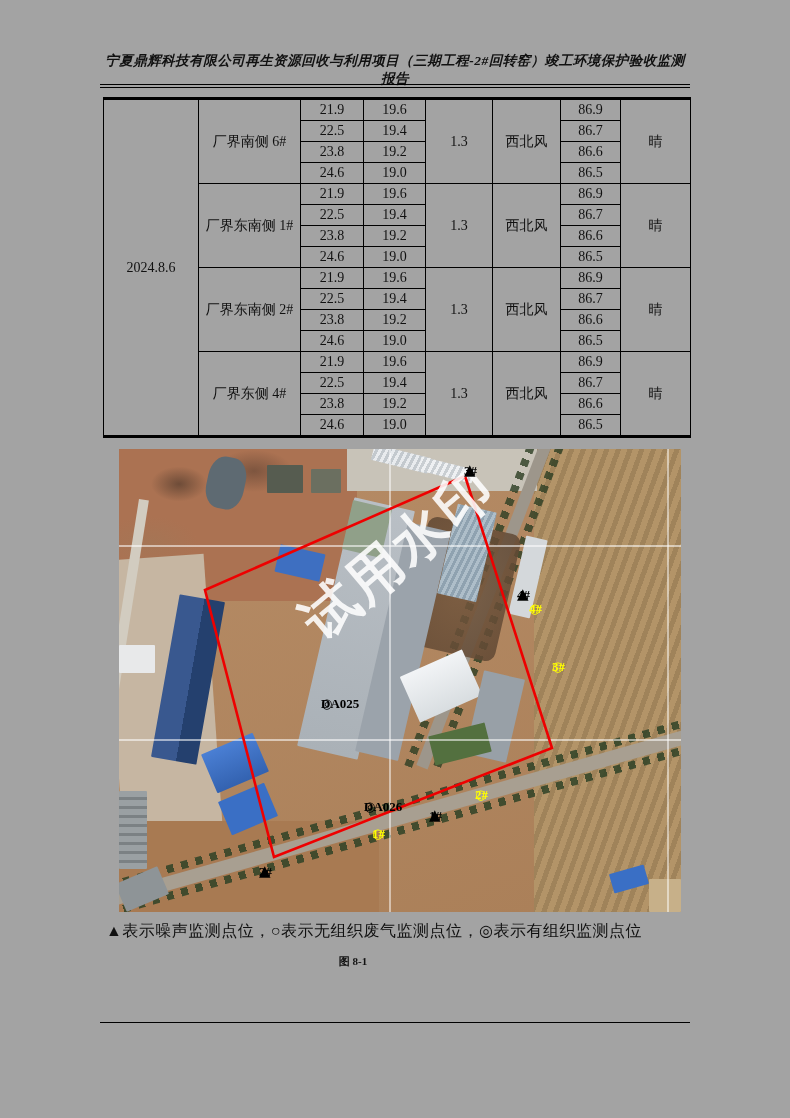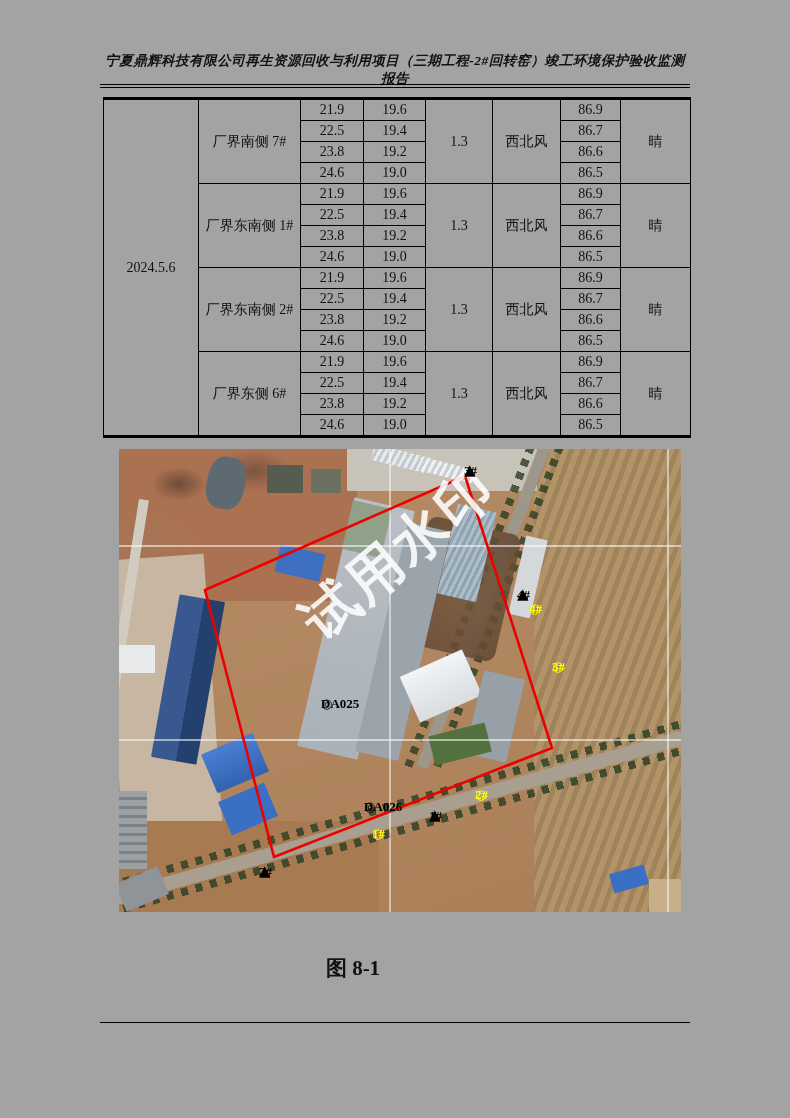--- a/index.html
+++ b/index.html
@@ -94,21 +94,21 @@
   .marker.tri .sym{font-size:15px;}
   .marker.yellow{color:#ffff00;}
   .m-n3{left:345px;top:14px;} .m-n4{left:398px;top:138px;} .m-g4{left:410px;top:153px;}
   .m-g3{left:433px;top:211px;} .m-da025{left:202px;top:248px;} .m-da026{left:245px;top:351px;}
   .m-n1{left:310px;top:359px;} .m-g1{left:253px;top:378px;} .m-g2{left:356px;top:339px;}
   .m-n2{left:140px;top:415px;}
 
   
   .legend{position:absolute;left:106px;top:921px;width:584px;font-size:16px;letter-spacing:.5px;}
   .caption{position:absolute;left:100px;top:954px;width:590px;display:flex;justify-content:center;
-           gap:30px;font-size:21px;font-weight:bold;transform:translateX(-42px);}
+           gap:30px;font-size:11px;font-weight:bold;transform:translateX(-42px);}
 
   
   .ftr-rule{position:absolute;left:100px;top:1022px;width:590px;height:0;border-top:1.5px solid #000;}
   .ftr{position:absolute;left:100px;top:1028px;width:590px;display:flex;justify-content:space-between;
        font-size:13px;}
 </style>
 </head>
 <body>
 
 <div class="page">
@@ -123,22 +123,22 @@
         <col style="width:63px">
         <col style="width:62px">
       <col style="width:67px">
         <col style="width:68px">
         <col style="width:60px">
         <col style="width:70px">
     </colgroup>
 
     <tbody>
         <tr>
-      <td rowspan="16">2024.5.6</td>
-      <td rowspan="4">厂界南侧 7#</td>
+      <td rowspan="16">2024.8.6</td>
+      <td rowspan="4">厂界南侧 6#</td>
       <td>21.9</td>
       <td>19.6</td>
       <td rowspan="4">1.3</td>
       <td rowspan="4">西北风</td>
       <td>86.9</td>
       <td rowspan="4">晴</td>
     </tr>
     <tr>
       <td>22.5</td>
       <td>19.4</td>
@@ -199,21 +199,21 @@
       <td>19.2</td>
       <td>86.6</td>
     </tr>
     <tr>
       <td>24.6</td>
       <td>19.0</td>
       <td>86.5</td>
     </tr>
 
     <tr>
-      <td rowspan="4">厂界东侧 6#</td>
+      <td rowspan="4">厂界东侧 4#</td>
       <td>21.9</td>
       <td>19.6</td>
       <td rowspan="4">1.3</td>
       <td rowspan="4">西北风</td>
       <td>86.9</td>
       <td rowspan="4">晴</td>
     </tr>
     <tr>
       <td>22.5</td>
       <td>19.4</td>
@@ -318,20 +318,21 @@
     <div class="marker yellow m-g2">
       <span class="sym">○</span>
       <span>2#</span>
     </div>
     <div class="marker tri m-n2">
       <span class="sym">▲</span>
       <span>2#</span>
     </div>
   </div>
 
+  <div class="legend">▲表示噪声监测点位，○表示无组织废气监测点位，◎表示有组织监测点位</div>
 
   <div class="caption">
     <span>图 8-1</span>
   </div>
 
   <div class="ftr-rule"></div>
 
 </div>
 
 </body></html>

